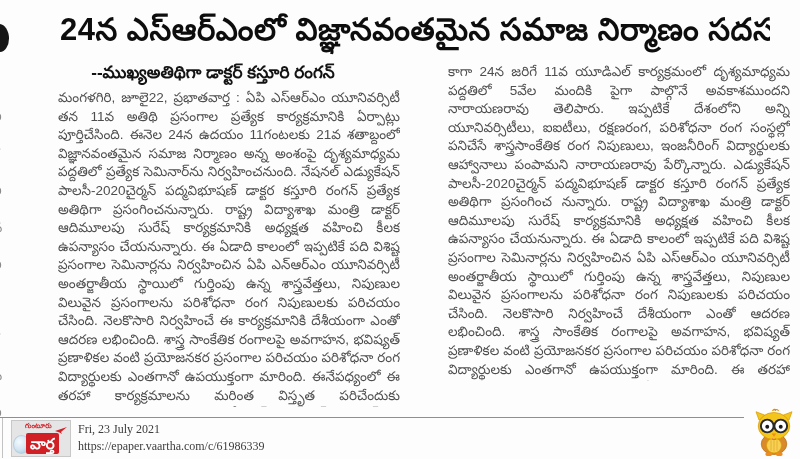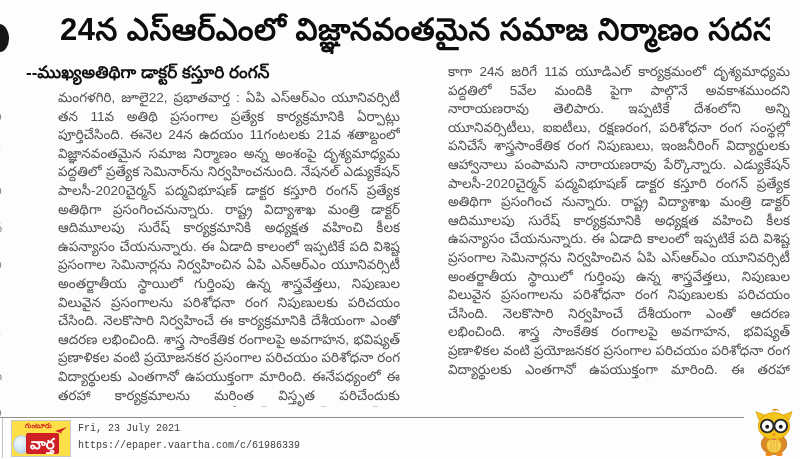--- a/index.html
+++ b/index.html
@@ -28,21 +28,21 @@
   
   .columns {
     display:flex; gap:16px; margin-top:8px;
     padding:0 10px 0 26px;
   }
   .col { flex:1; min-width:0; }
   .subhead {
     font-weight:bold; font-size:17px; color:#131313;
     margin-bottom:3px; white-space:nowrap; overflow:hidden;
   }
-  .subhead.centered { text-align:left; }
+  .subhead.centered { text-align:center; }
   .body-text {
     font-size:13.5px; line-height:18.6px; text-align:justify;
     color:#4e4e4e; max-height:318px; overflow:hidden;
     word-break:break-word;
     margin-left:32px;
   }
   
   .footer { position:absolute; left:0; top:417px; width:800px; height:42px; }
   .footer-rule {
     position:absolute; top:0; left:0; width:744px; height:0;
@@ -51,42 +51,42 @@
   .footer-edge {
     position:absolute; top:1px; left:2px; width:0; height:40px;
     border-left:1px solid #c2c2c2;
   }
   .footer-content {
     position:absolute; top:3px; left:11px;
     display:flex; align-items:flex-start; gap:7px;
   }
   .masthead-logo {
     position:relative; width:60px; height:37px;
-    border:1px solid #c8c8c8; background:#fde047; overflow:hidden;
+    border:1px solid #c8c8c8; background:#e5e5e5; overflow:hidden;
   }
   .logo-edition {
     position:absolute; top:1px; left:13px;
     font-size:7px; font-weight:bold; color:#d11f26; white-space:nowrap;
   }
   .logo-globe {
     position:absolute; left:1px; bottom:2px; width:17px; height:19px;
     border-radius:50%;
     background:radial-gradient(circle at 35% 35%, #f3fafe 0%, #cfe4f2 55%, #9dc2da 100%);
     border:1px solid #b9cfdd;
   }
   .logo-plane { position:absolute; top:0; right:2px; }
   .logo-masthead {
     position:absolute; left:14px; bottom:2px; height:21px;
     background:#d11f26; color:#ffffff; font-weight:bold;
     font-size:15px; line-height:21px; padding:0 4px; border-radius:2px;
     white-space:nowrap;
   }
   .footer-meta {
-    font-family:Liberation Mono, monospace;
-    font-size:10px; line-height:16.5px; color:#3c3c3c;
+    font-family:Liberation Serif, serif;
+    font-size:12px; line-height:16.5px; color:#3c3c3c;
     padding-top:1px;
   }
   .footer-url { color:#3c3c3c; text-decoration:none; display:block; }
   .owl { position:absolute; right:3px; bottom:-1px; }
 </style>
 </head>
 <body>
 
 <div class="page">
 

